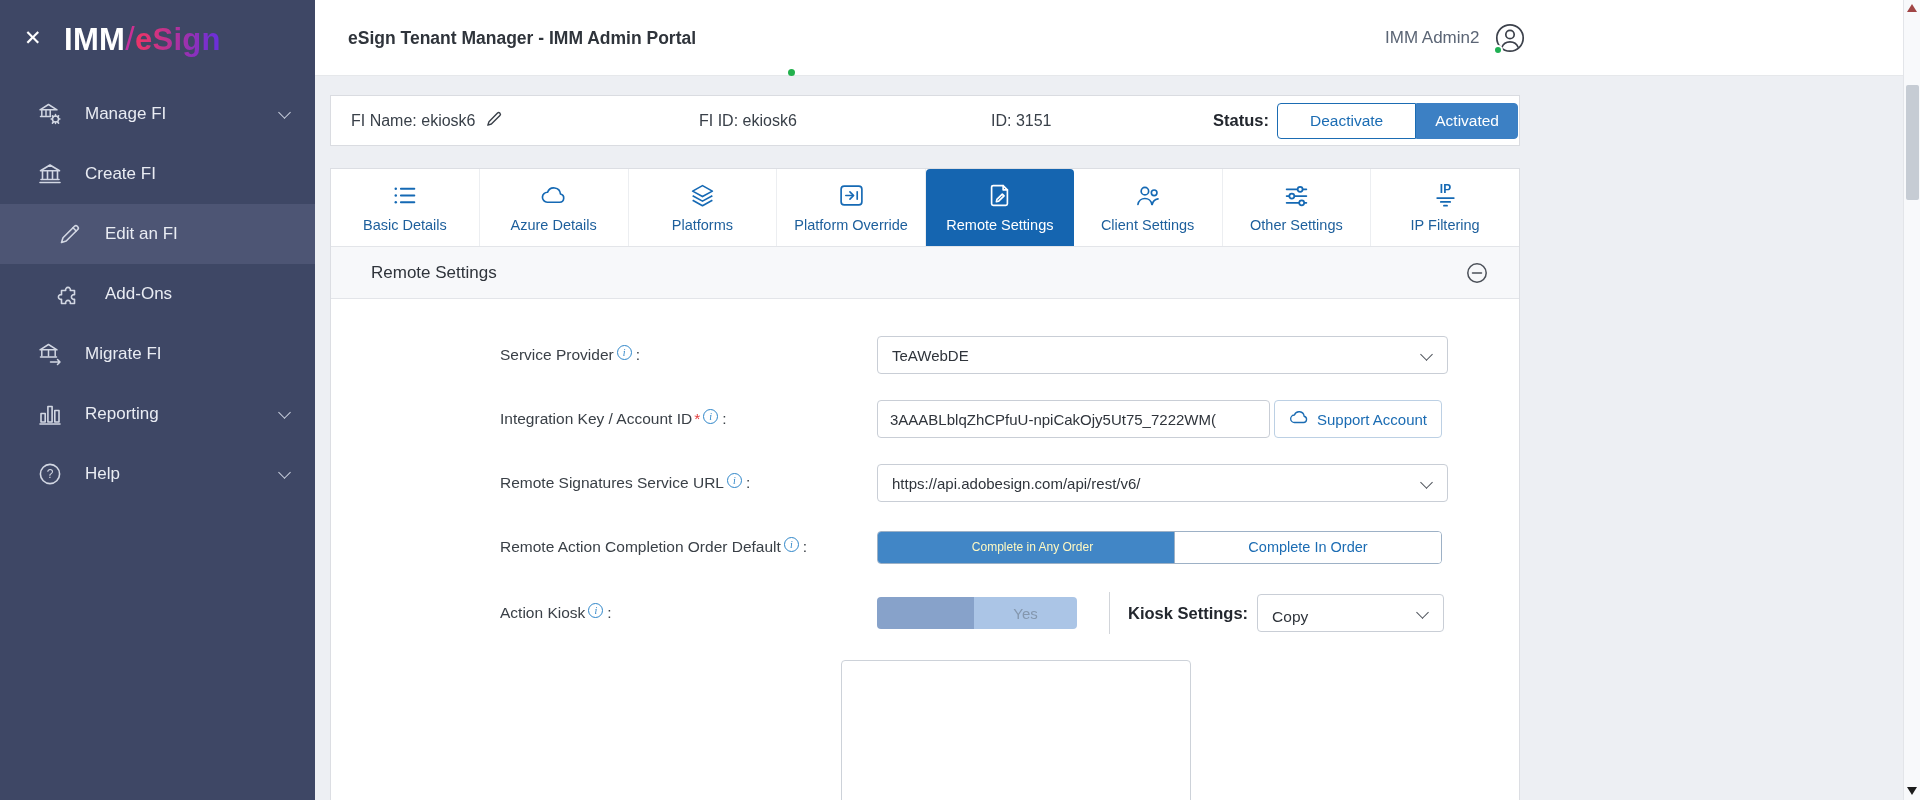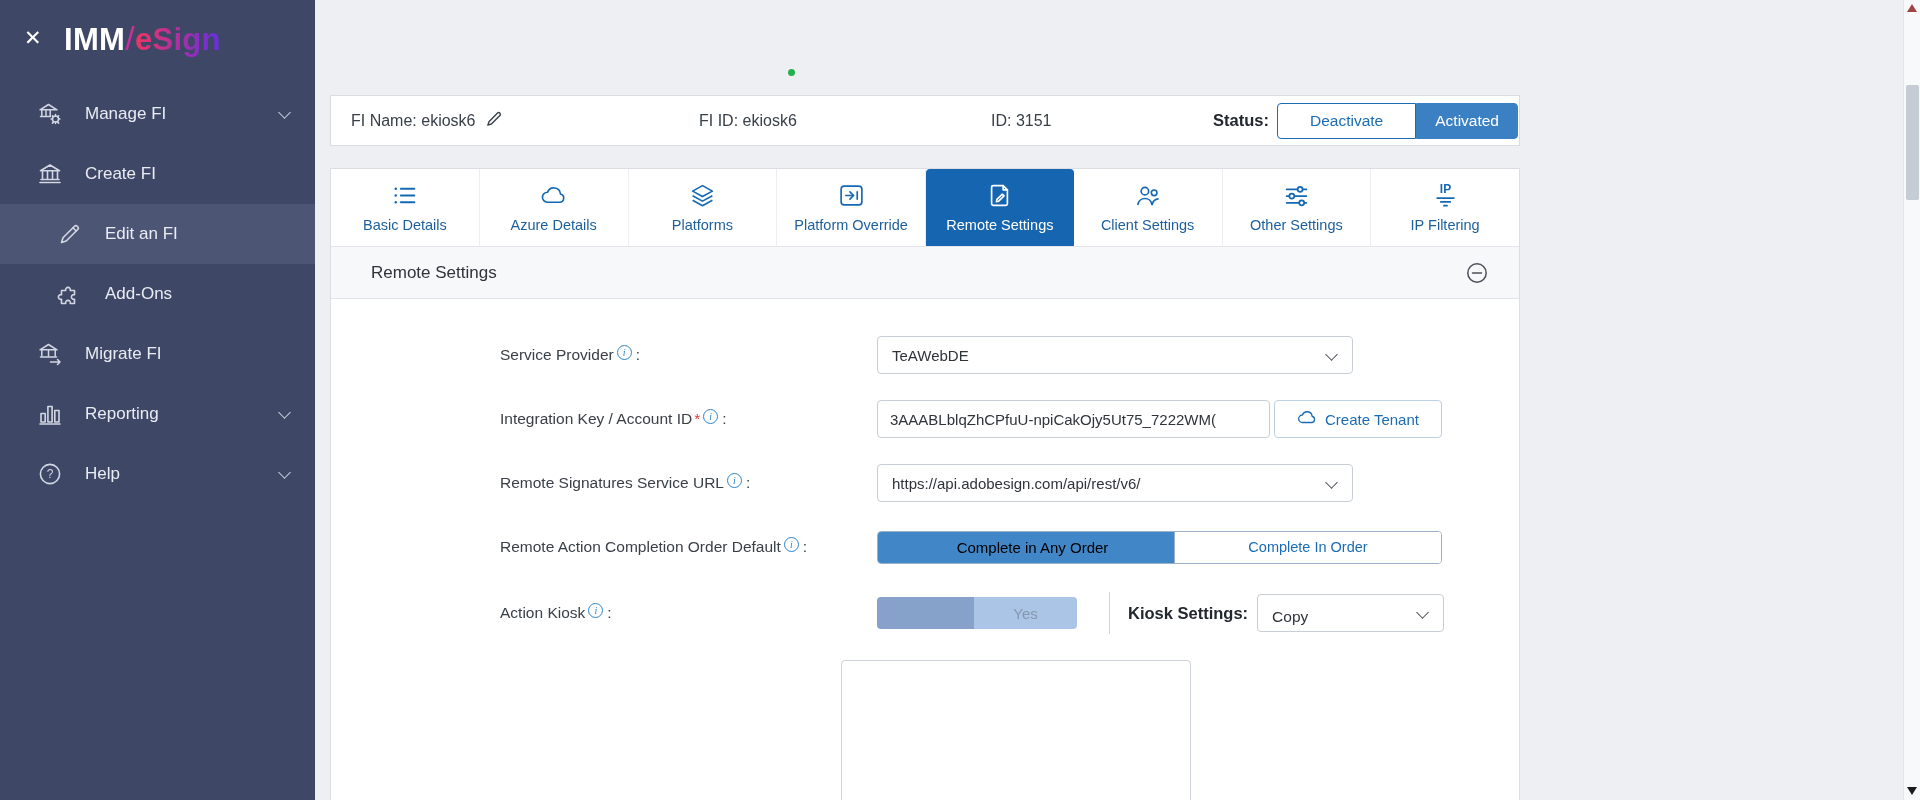--- a/index.html
+++ b/index.html
@@ -58,26 +58,26 @@
   .section-title { font-size: 17px; color: #2f343b; }
   .collapse-btn { margin-left: auto; cursor: pointer; height: 24px; }
 
   .form { background: #fff; padding-top: 37px; }
   .row { display: flex; align-items: center; margin: 0 0 26px 133px; min-height: 38px; }
   .lab { width: 377px; flex: 0 0 377px; font-size: 15.5px; color: #3a4047; margin-left: 36px; }
   .req { color: #e23b3b; margin-left: 2px; }
   .info { display: inline-block; width: 15px; height: 15px; border: 1px solid #2f86c9; border-radius: 50%; color: #2f86c9; font-size: 10px; line-height: 13px; text-align: center; font-style: italic; font-family: "Liberation Serif", serif; transform: translateY(-4px); margin-left: 3px; cursor: pointer; }
   .colon { margin-left: 4px; }
   .ctl { display: flex; align-items: center; }
-  .dropdown { position: relative; width: 476px; height: 38px; border: 1px solid #c9ced6; border-radius: 4px; display: flex; align-items: center; padding: 0 40px 0 14px; font-size: 15px; color: #2f343b; cursor: pointer; background: #fff; }
+  .dropdown { position: relative; width: 571px; height: 38px; border: 1px solid #c9ced6; border-radius: 4px; display: flex; align-items: center; padding: 0 40px 0 14px; font-size: 15px; color: #2f343b; cursor: pointer; background: #fff; }
   .dd-chev { position: absolute; right: 16px; top: 13px; width: 9px; height: 9px; border-right: 1.7px solid #4a4f57; border-bottom: 1.7px solid #4a4f57; transform: rotate(45deg); }
   .key-input { width: 393px; height: 38px; border: 1px solid #c9ced6; border-radius: 4px; padding: 0 12px; font-size: 15px; color: #2f343b; font-family: "Liberation Sans", sans-serif; outline: none; }
   .create-btn { width: 168px; height: 38px; margin-left: 4px; border: 1px solid #bcd0e4; border-radius: 4px; background: #fff; color: #1b6cb3; font-size: 15px; display: flex; align-items: center; justify-content: center; gap: 8px; cursor: pointer; }
   .seg { display: flex; width: 565px; height: 33px; border: 1px solid #9db1c6; border-radius: 4px; overflow: hidden; }
-  .seg-left { flex: 0 0 296px; background: #4186c6; color: #000000; display: flex; align-items: center; justify-content: center; font-size: 15px; cursor: pointer; padding-left: 13px; }
+  .seg-left { flex: 0 0 296px; background: #4186c6; color: #fef9c3; display: flex; align-items: center; justify-content: center; font-size: 12px; cursor: pointer; padding-left: 13px; }
   .seg-right { flex: 1; background: #fff; color: #1b6cb3; display: flex; align-items: center; justify-content: center; font-size: 14.5px; cursor: pointer; border-left: 1px solid #9db1c6; }
   .kiosk-toggle { display: flex; width: 200px; height: 32px; border-radius: 4px; overflow: hidden; cursor: default; }
   .kt-left { flex: 0 0 97px; background: #87a2ca; }
   .kt-right { flex: 1; background: #abc5e6; color: #8497ae; display: flex; align-items: center; justify-content: center; font-size: 15px; }
   .vdiv { width: 1px; height: 42px; background: #d2d5da; margin-left: 32px; }
   .ks-label { font-size: 16.5px; font-weight: 700; color: #23272e; margin-left: 18px; }
   .copy-dd { position: relative; width: 187px; height: 38px; border: 1px solid #c9ced6; border-radius: 4px; display: flex; align-items: center; padding: 8px 36px 0 14px; font-size: 15.5px; color: #2f343b; margin-left: 9px; background: #fff; cursor: pointer; }
   .next-box { width: 350px; height: 200px; border: 1px solid #cdd2d9; border-radius: 4px; margin-left: 510px; }
 
   
@@ -176,20 +176,34 @@
               <text x="13" y="17.2" text-anchor="middle" font-size="12" fill="#d2d7e3" stroke="none" font-family="Liberation Sans, sans-serif">?</text>
             </svg>
         </span>
         <span>Help</span>
         <span class="chev-down"></span>
       </div>
 
     </nav>
   </aside>
 
+  <header class="header">
+    <div class="header-title">eSign Tenant Manager - IMM Admin Portal</div>
+    <div class="user-box">
+      <span class="user-name">IMM Admin2</span>
+      <span class="avatar">
+        <svg width="32" height="32" viewBox="0 0 32 32" fill="none" stroke="#3c414b" stroke-width="1.7">
+            <circle cx="16" cy="16" r="13.2"></circle>
+            <circle cx="16" cy="12.5" r="4.2"></circle>
+            <path d="M7.8 25.5 a8.8 8.8 0 0 1 16.4 0"></path>
+          </svg>
+        <span class="presence-dot"></span>
+      </span>
+    </div>
+  </header>
 
   <span class="mystery-dot"></span>
 
   <div class="content">
     <div class="container">
 
       <div class="fi-bar">
         <div class="fi-name">
           <span><span>FI Name:</span> <span>ekiosk6</span></span>
           <span>
@@ -330,21 +344,21 @@
               <span>Integration Key / Account ID</span><span class="req">*</span><span class="info">i</span><span class="colon">:</span>
             </div>
             <div class="ctl">
               <input class="key-input" type="text" value="3AAABLblqZhCPfuU-npiCakOjy5Ut75_7222WM(" style="">
               <button class="create-btn">
                 <span>
                   <svg viewBox="0 0 24 20" width="20" height="17" fill="none" stroke="currentColor" stroke-width="1.6" stroke-linejoin="round">
                       <path d="M6.5 16 a4.5 4.5 0 0 1 0 -9 a6 6 0 0 1 11.6 1.5 a3.8 3.8 0 0 1 -.6 7.5 Z"></path>
                     </svg>
                 </span>
-                <span>Create Tenant</span>
+                <span>Support Account</span>
               </button>
             </div>
           </div>
 
           <div class="row">
             <div class="lab">
               <span>Remote Signatures Service URL</span><span class="info">i</span><span class="colon">:</span>
             </div>
             <div class="ctl">
               <div class="dropdown">

